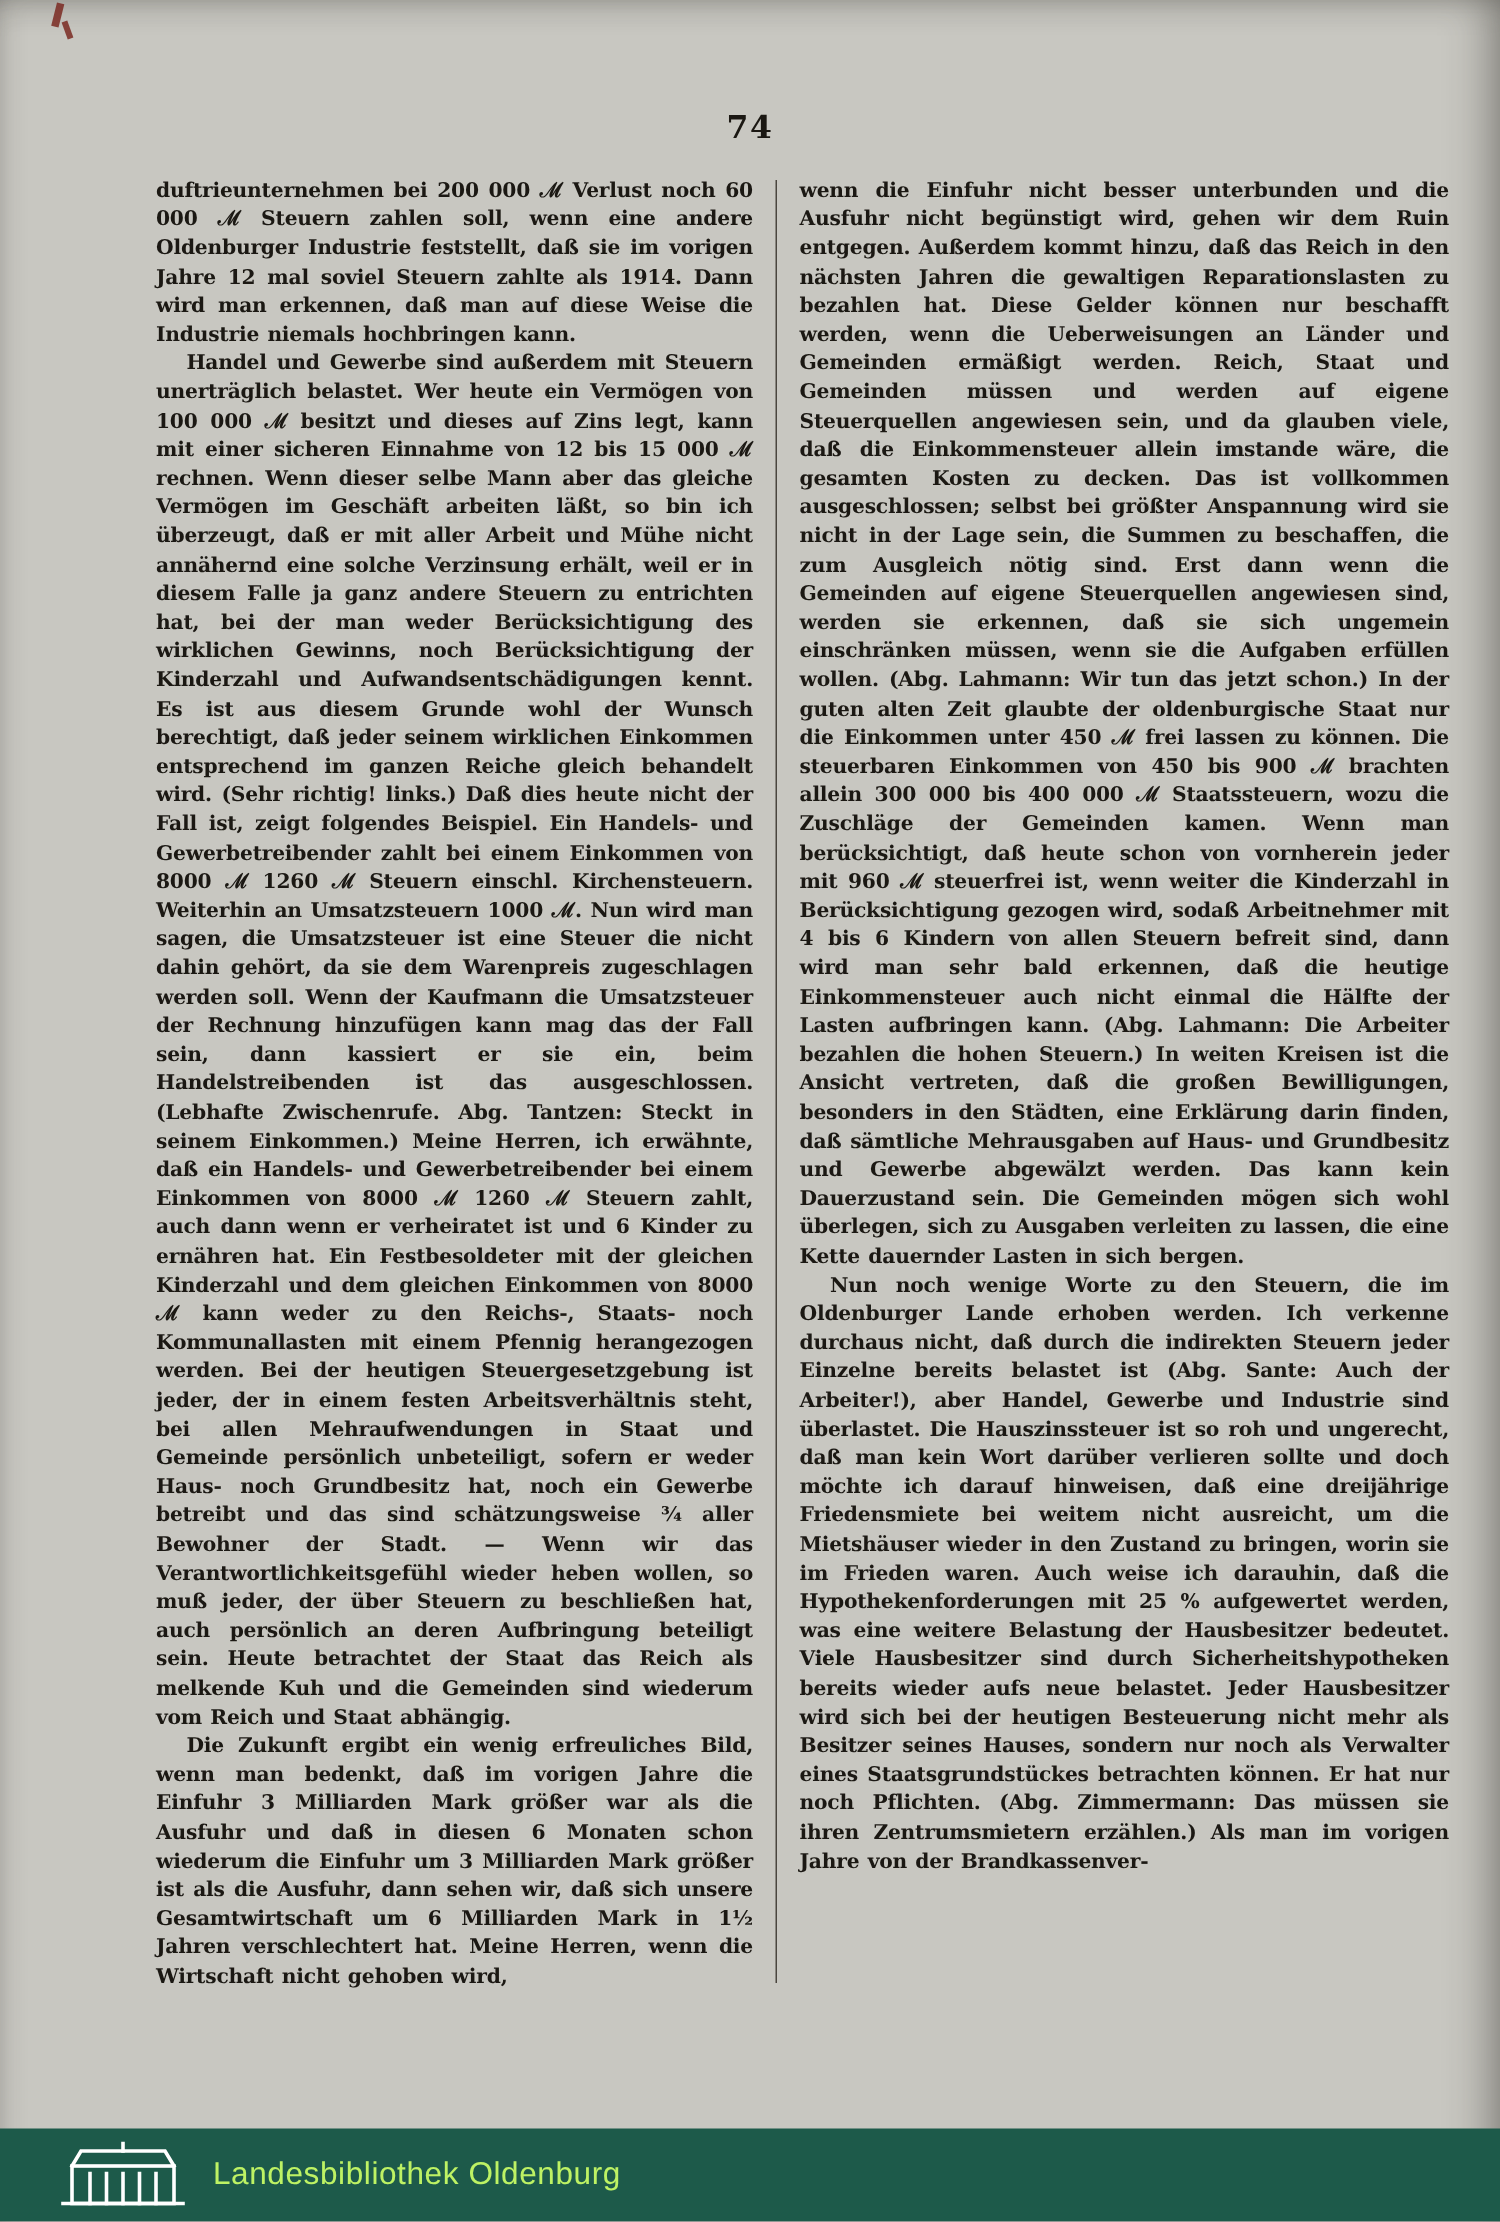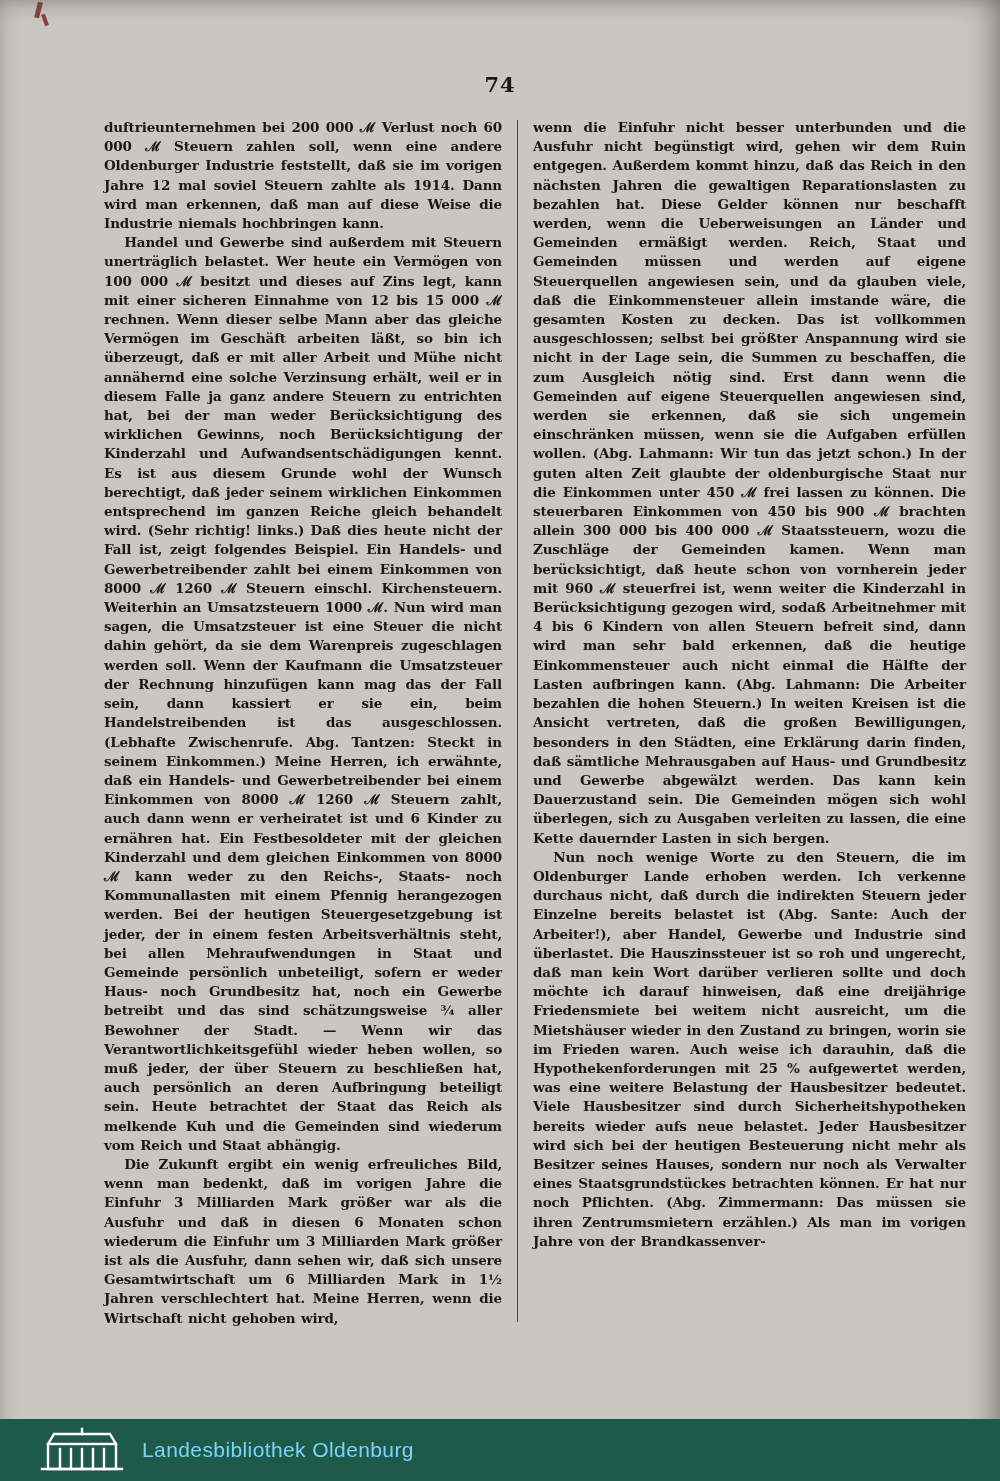--- a/index.html
+++ b/index.html
@@ -75,21 +75,21 @@
     background: #1d5a4a;
     display: flex;
     align-items: center;
   }
   .footer .logo {
     display: inline-flex;
     margin-left: 38px;
     margin-right: 16px;
   }
   .footer .libname {
-    color: #7dd3fc;
+    color: #bef264;
     font-family: "Liberation Sans", "DejaVu Sans", sans-serif;
     font-size: 21px;
     font-weight: 400;
     letter-spacing: .4px;
   }
 </style>
 </head>
 <body>
 
 <div class="scan">

